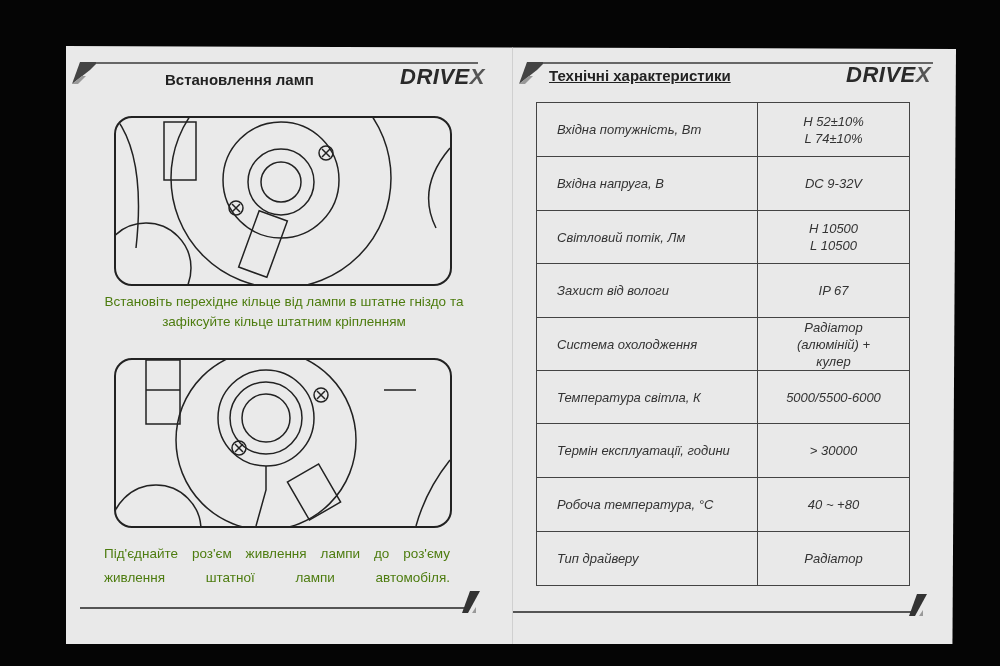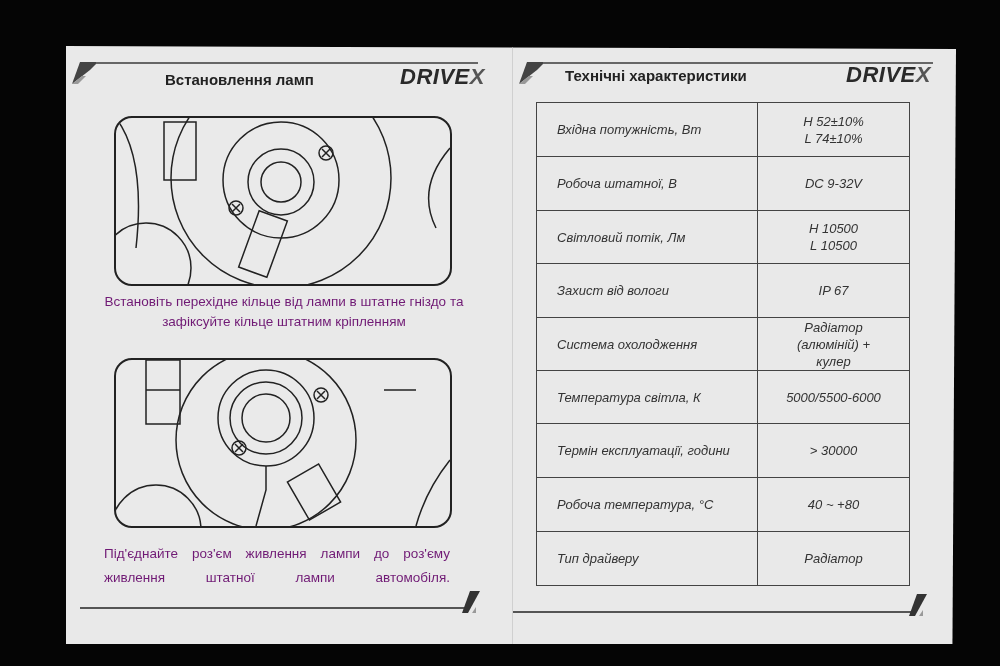--- a/index.html
+++ b/index.html
@@ -10,21 +10,21 @@
   .page{position:absolute;top:0;height:100%;}
   .left{left:0;width:446px;}
   .right{left:447px;width:443px;}
   .topline{position:absolute;height:2px;background:#666;}
   .title{position:absolute;font-weight:bold;font-size:15px;color:#222;}
   .logo{position:absolute;font-weight:bold;font-style:italic;font-size:22px;color:#2a2a2a;letter-spacing:0.5px;}
   .logo .x{color:#555;}
   .stripe{position:absolute;width:22px;height:26px;}
   .botline{position:absolute;height:2px;background:#555;}
   .fig{position:absolute;border:2px solid #222;border-radius:18px;background:#eaeaea;overflow:hidden;}
-  .caption{position:absolute;font-size:13.5px;color:#701a75;line-height:20px;}
+  .caption{position:absolute;font-size:13.5px;color:#4d7c0f;line-height:20px;}
   table.spec{position:absolute;border-collapse:collapse;font-size:13px;color:#333;font-style:italic;}
   table.spec td{border:1px solid #444;padding:0 20px;vertical-align:middle;line-height:17px;}
   table.spec td.v{text-align:center;}
 </style>
 </head>
 <body>
 
 <div class="paper">
 
   <div class="page left">
@@ -86,31 +86,31 @@
       <polygon points="14,22 18,16 18,22" fill="#999"></polygon>
     </svg>
   </div>
 
   <div class="page right">
     <svg class="stripe" style="left:6px;top:16px;width:26px;height:22px" viewBox="0 0 26 22">
       <polygon points="8,0 26,0 18,8 0,22" fill="#444"></polygon>
       <polygon points="0,22 10,14 14,14 6,22" fill="#999"></polygon>
     </svg>
     <div class="topline" style="left:30px;top:16px;width:390px;"></div>
-    <div class="title" style="left:52px;top:21px;">Технічні характеристики</div>
+    <div class="title" style="left:36px;top:21px;text-decoration:underline;">Технічні характеристики</div>
     <div class="logo" style="left:333px;top:16px;"><span>DRIVE</span><span class="x">X</span></div>
 
     <table class="spec" style="left:23px;top:56px;width:374px;">
       <tbody>
           <tr style="height:54px">
             <td style="width:180px">Вхідна потужність, Вт</td>
             <td class="v"><span>H 52±10%</span><br><span>L  74±10%</span></td>
           </tr>
       <tr style="height:54px">
-            <td><span>Робоча штатної, В</span></td>
+            <td><span>Вхідна напруга, В</span></td>
             <td class="v">DC 9-32V</td>
           </tr>
       <tr style="height:53px">
             <td>Світловий потік, Лм</td>
             <td class="v"><span>H  10500</span><br><span>L  10500</span></td>
           </tr>
       <tr style="height:54px">
             <td>Захист від вологи</td>
             <td class="v">IP 67</td>
           </tr>

